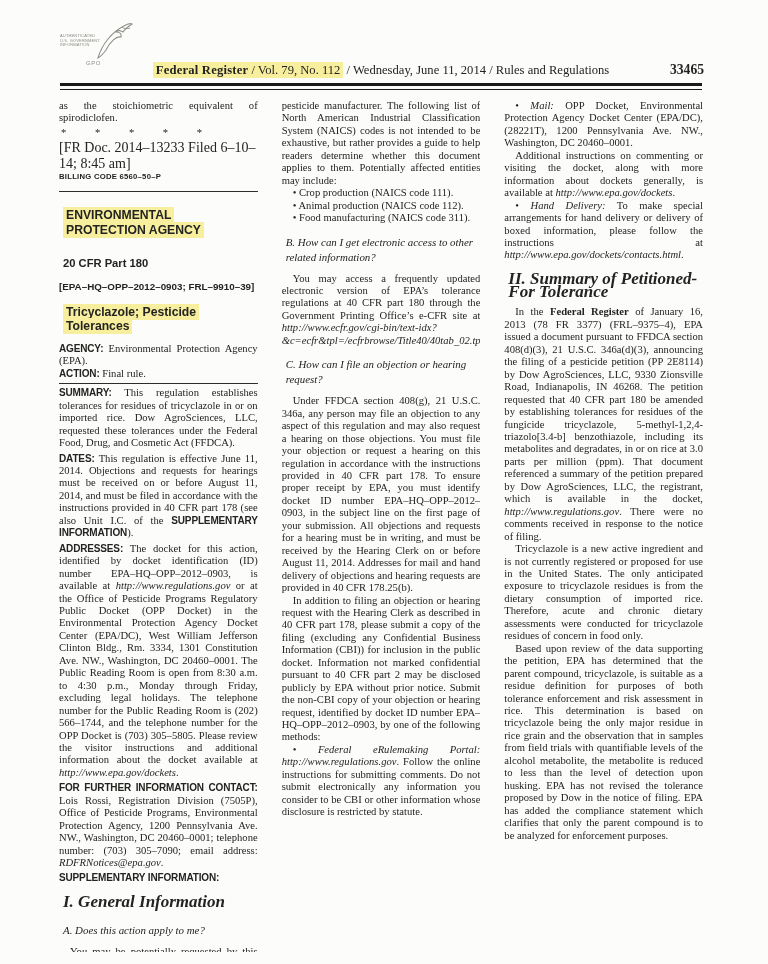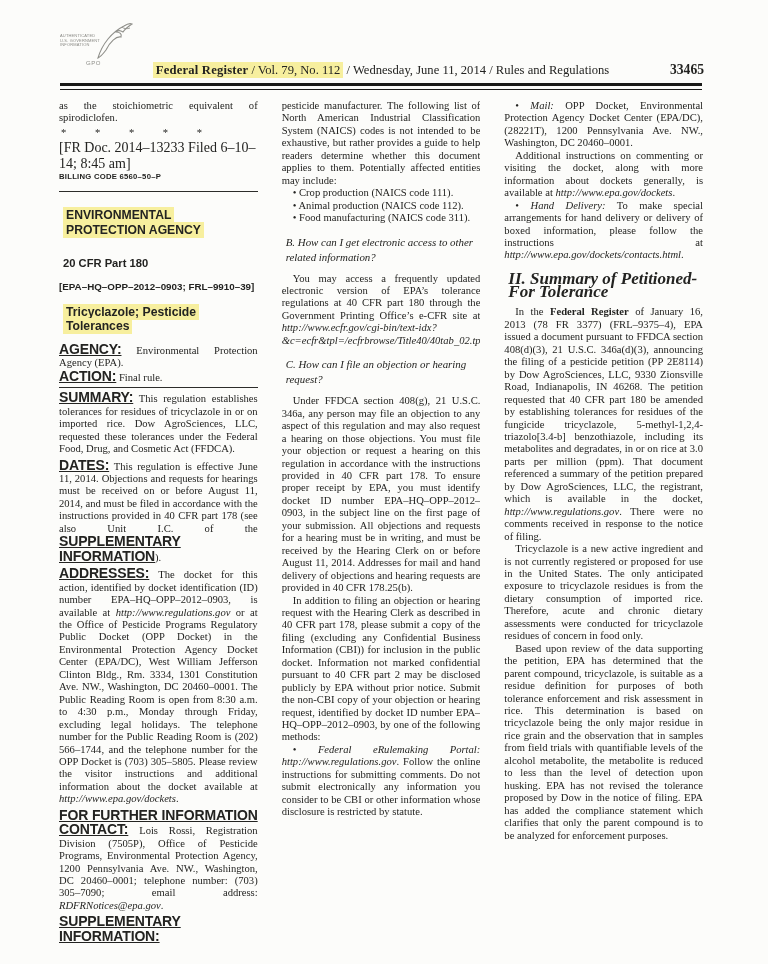--- a/index.html
+++ b/index.html
@@ -53,21 +53,21 @@
     margin:0;font-size:10.6px;line-height:12.45px;
     text-align:justify;text-indent:11px;
   }
   .nodent{text-indent:0;}
   .sp{margin-top:3px;}
   i{font-style:italic;}
   .sbold{font-weight:700;}
 
   .lbl{
     font-family:"Liberation Sans",sans-serif;font-weight:700;
-    font-size:14px;letter-spacing:-.15px;text-decoration:underline;
+    font-size:10px;letter-spacing:-.15px;
   }
   .stars{margin:2px 0 0;font-size:10.6px;word-spacing:26px;text-indent:2px;text-align:left;}
   .frdoc{margin:2px 0 0;font-size:14px;text-align:left;}
   .billing{
     margin:0 0 0;font-family:"Liberation Sans",sans-serif;font-weight:700;
     font-size:7.7px;letter-spacing:.25px;
   }
   .rule{border-top:1px solid #2c2c2a;margin:10px 0 0;}
   .rule.thin{margin:3px 0 3px;}
 

